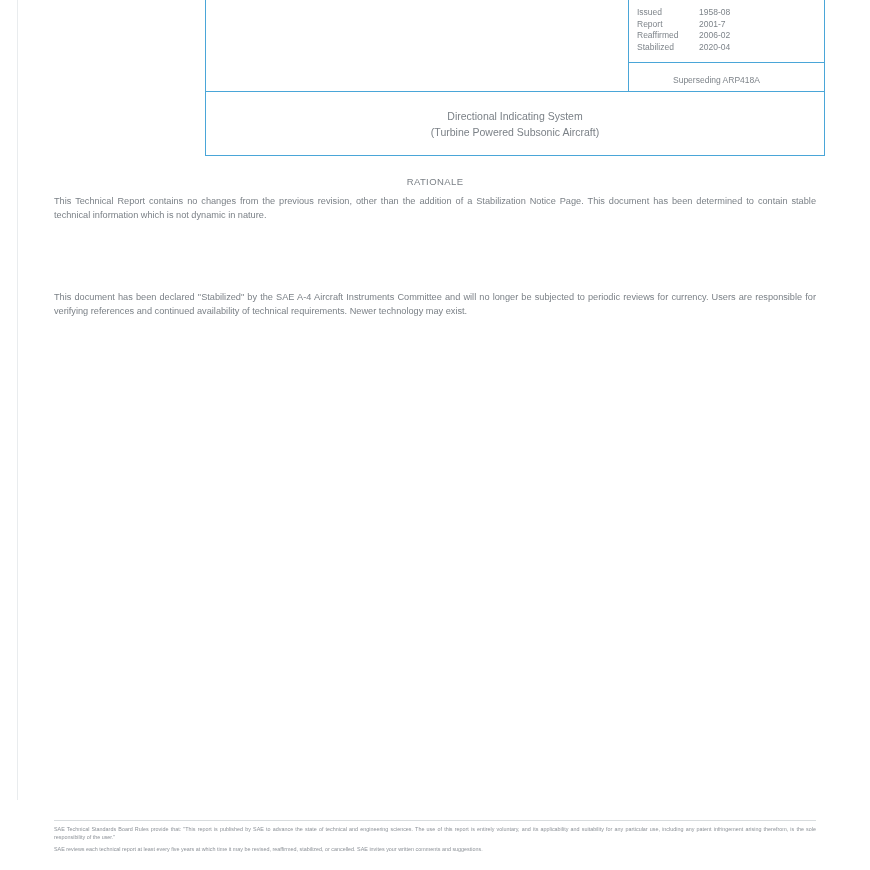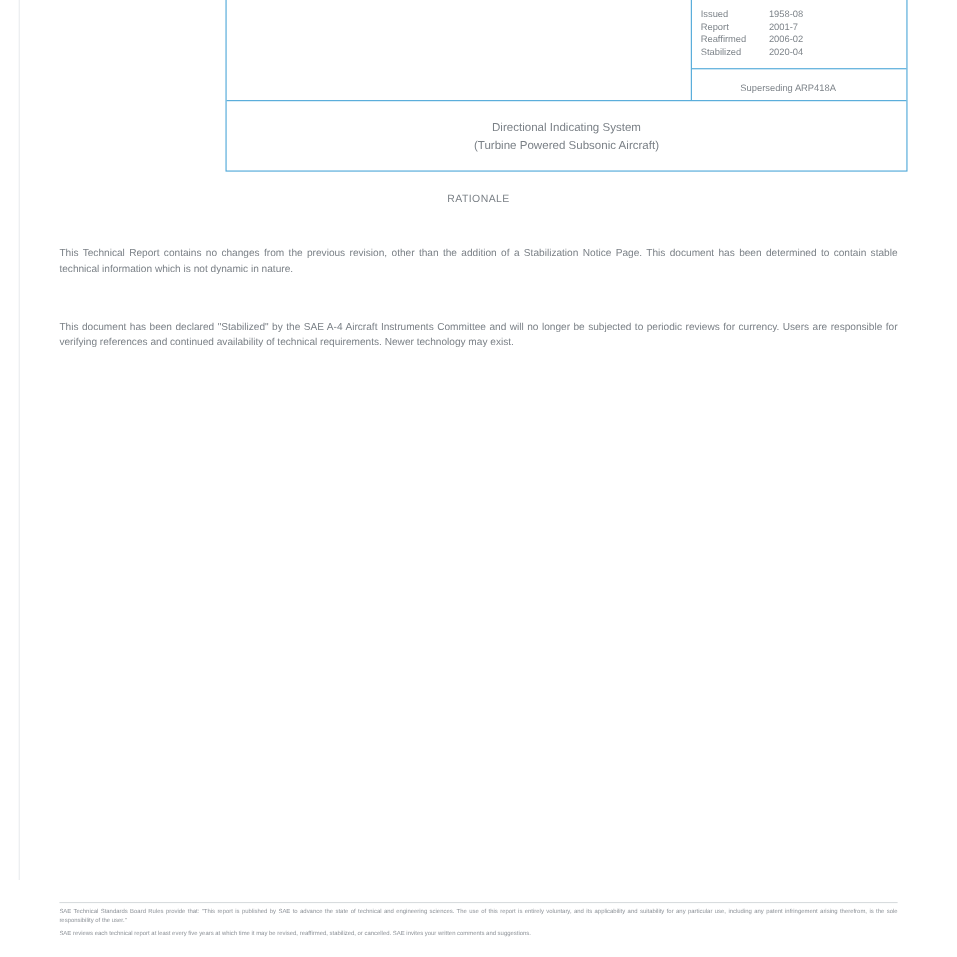--- a/index.html
+++ b/index.html
@@ -115,21 +115,21 @@
   #stabilized-head { top: 258px; }
   .para {
     position: absolute;
     left: 54px;
     width: 762px;
     font-size: 9.2px;
     line-height: 13.5px;
     text-align: justify;
     color: #7b8187;
   }
-  #rationale-para { top: 224px; }
+  #rationale-para { top: 195px; }
   #stabilized-para { top: 291px; }
   
   .footer-rule {
     position: absolute;
     left: 54px;
     top: 820px;
     width: 762px;
     height: 1px;
     background: #d8dcde;
   }

